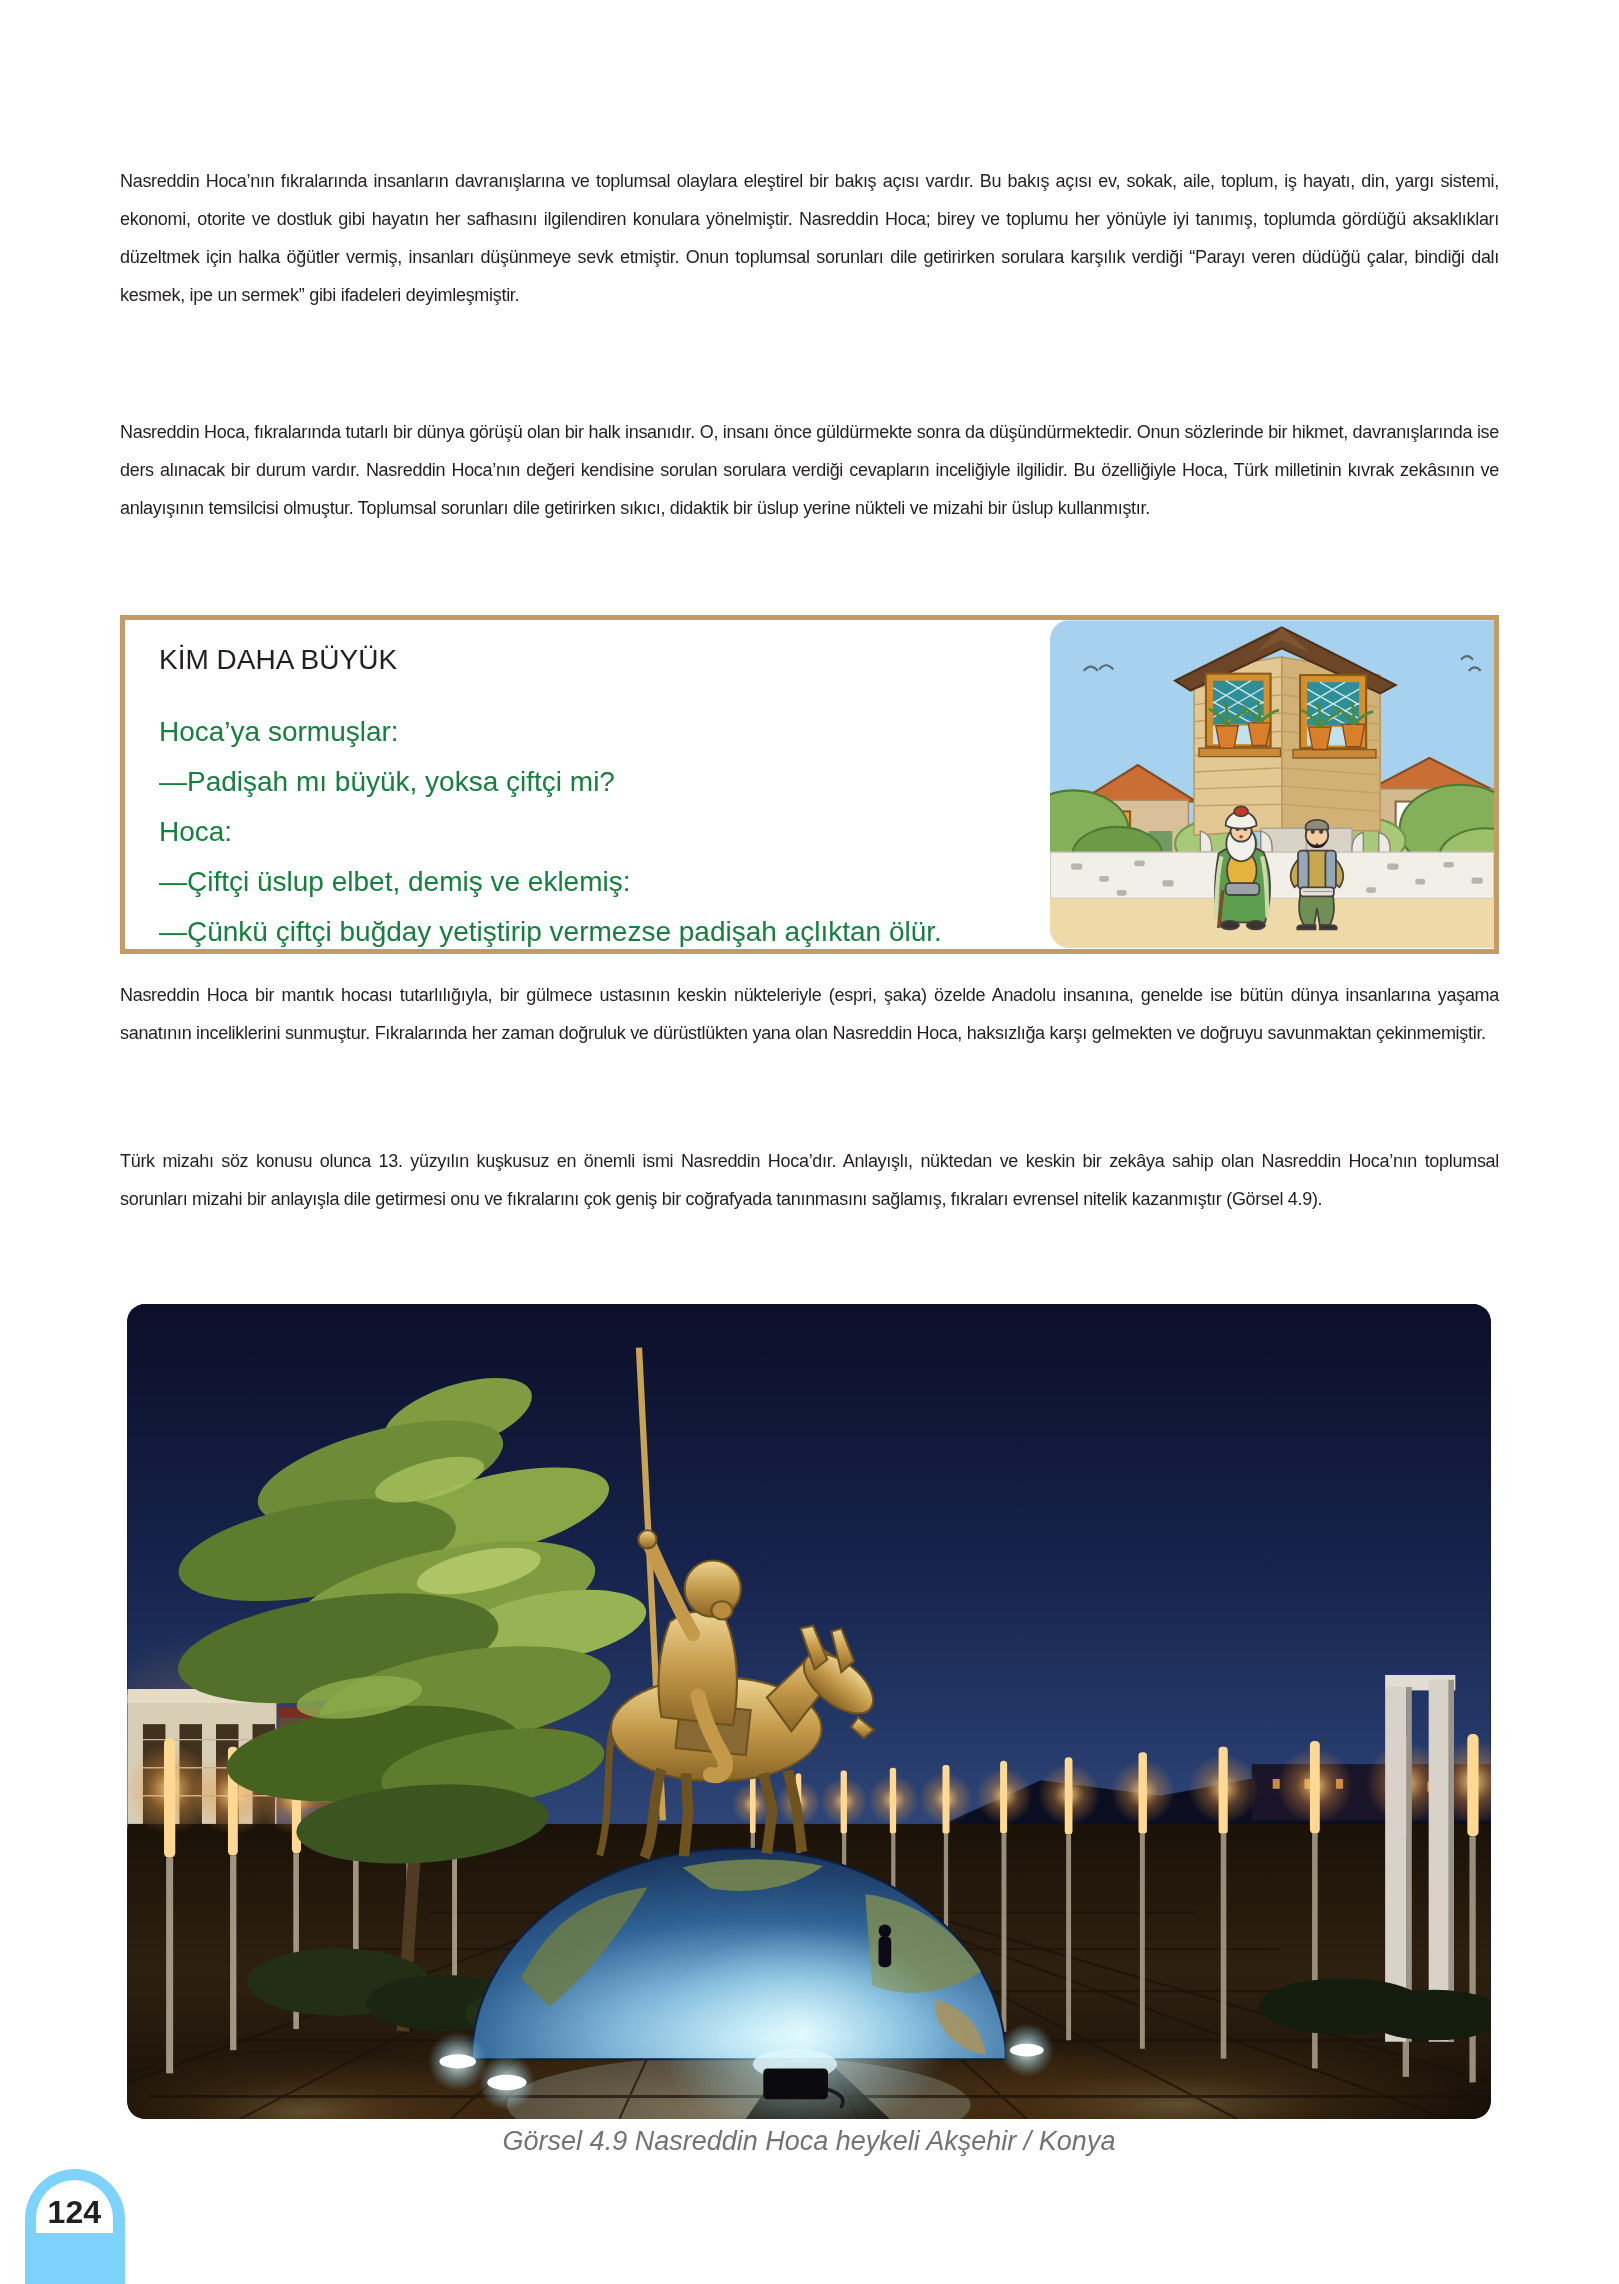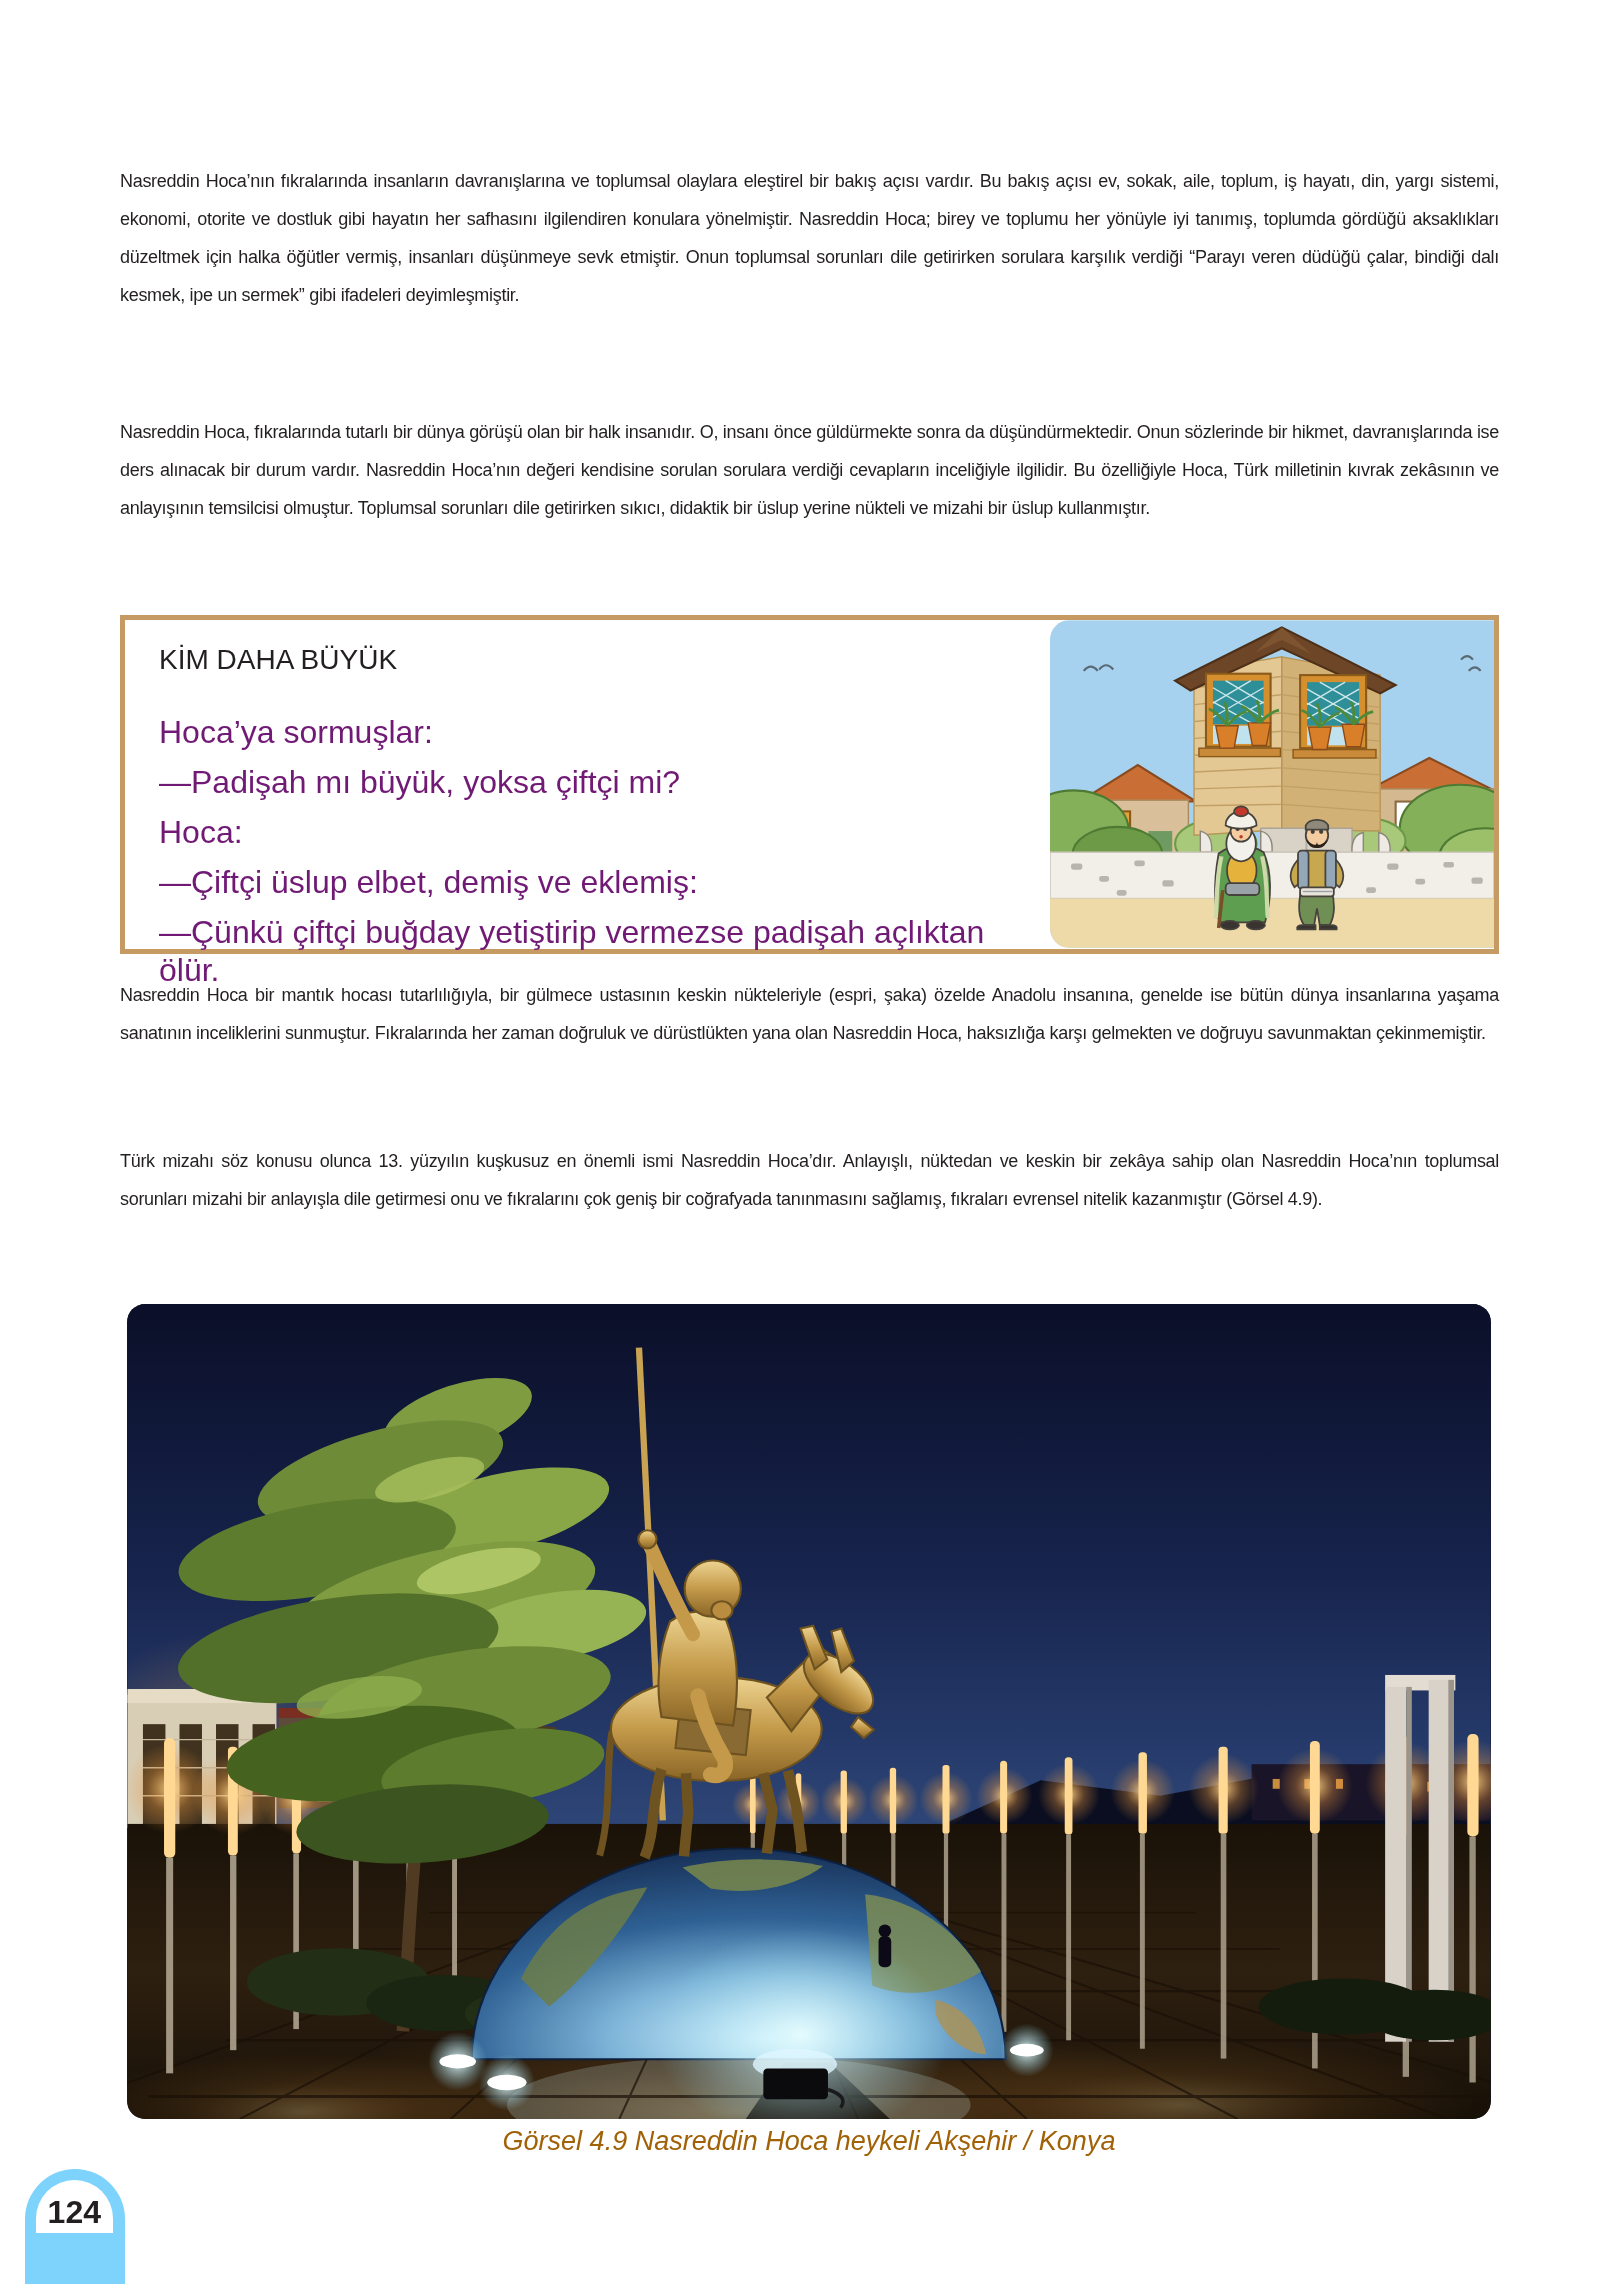--- a/index.html
+++ b/index.html
@@ -15,32 +15,32 @@
   .p1{top:162px;}
   .p2{top:413px;}
   .p3{top:976px;}
   .p4{top:1142px;}
   .story-box{
     position:absolute;left:120px;top:615px;width:1379px;height:339px;
     border:5.6px solid #c59a63;box-sizing:border-box;background:#ffffff;
   }
   .story-text{position:absolute;left:34px;top:21px;width:879px;}
   .story-title{font-size:28px;line-height:38px;margin-bottom:34px;color:#231f20;}
-  .story-line{font-size:32px;line-height:38px;margin-bottom:12px;color:#701a75;}
+  .story-line{font-size:28px;line-height:38px;margin-bottom:12px;color:#15803d;}
   .story-illustration{
     position:absolute;right:0;top:0;width:444px;height:328px;
     border-radius:19.7px 0 0 19.7px;overflow:hidden;
   }
   .photo{
     position:absolute;left:127px;top:1304px;width:1364px;height:815px;
     border-radius:18.3px;overflow:hidden;background:#10142e;
   }
   .caption{
     position:absolute;left:127px;top:2126px;width:1364px;text-align:center;
-    font-size:27px;font-style:italic;color:#a16207;
+    font-size:27px;font-style:italic;color:#737373;
   }
   .page-badge{
     position:absolute;left:24.6px;top:2169px;width:100px;height:115px;
     background:#7dd3fc;border-radius:56px 56px 0 0;
   }
   .badge-inner{
     position:absolute;left:11.2px;top:10.5px;width:77px;height:53px;
     background:#ffffff;border-radius:39px 39px 0 0;
     display:flex;align-items:flex-end;justify-content:center;
     font-size:32px;font-weight:bold;color:#231f20;padding-bottom:1.4px;

